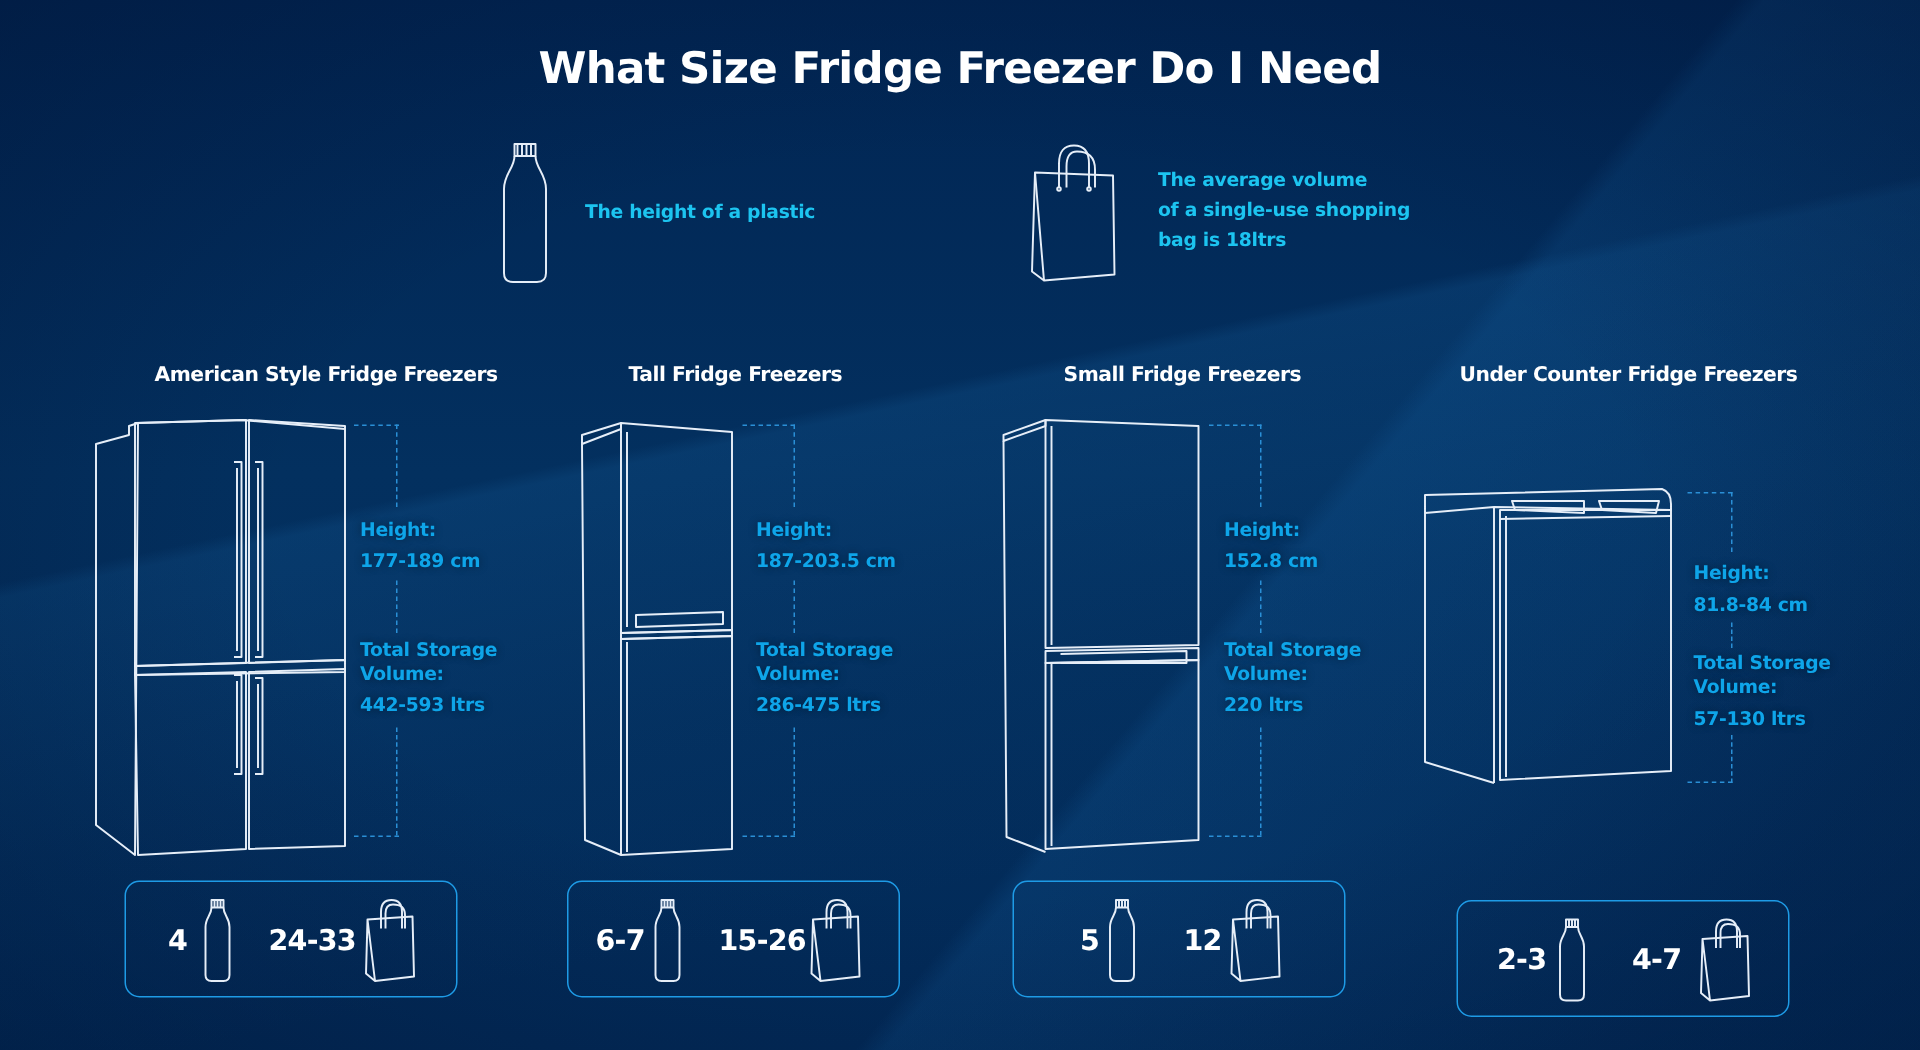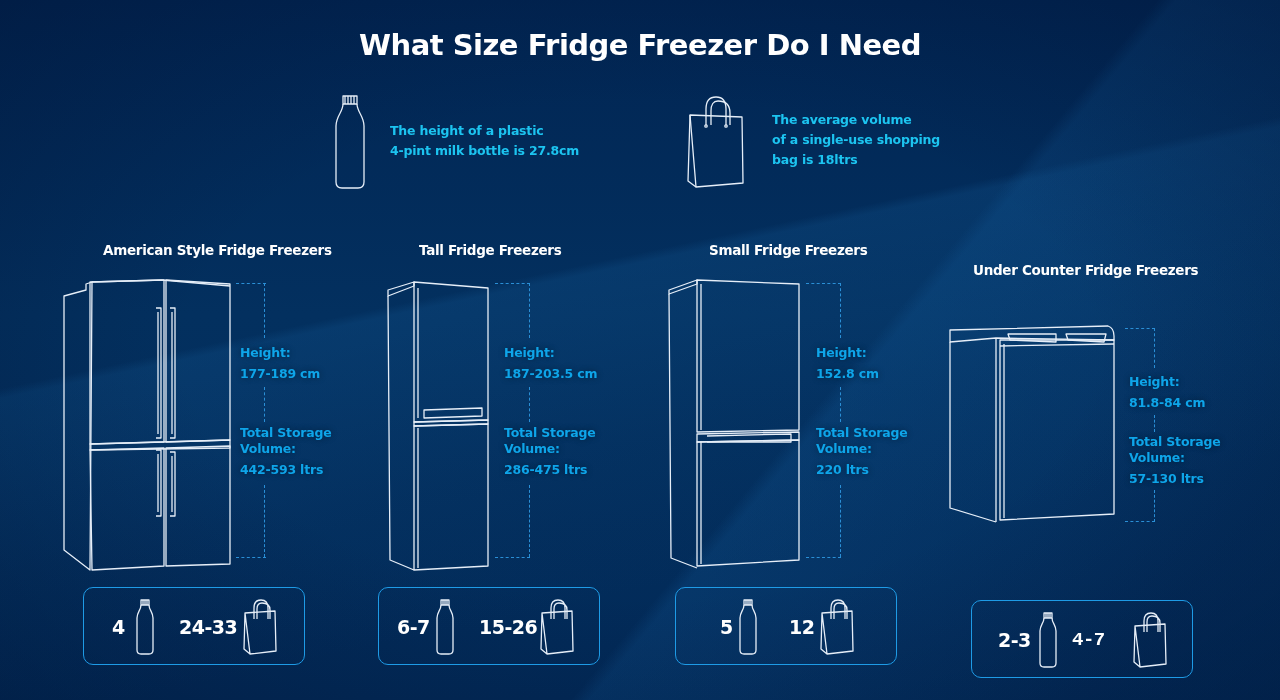--- a/index.html
+++ b/index.html
@@ -79,21 +79,20 @@
 <div class="ref" style="left:333px; top:94px;">
   <span>
     <svg width="34" height="96" viewBox="0 0 34 96">
       <path class="line" d="M10 2 h14 v8 h-14 z"></path>
       <path class="line" d="M12 2 v8 M15 2 v8 M18 2 v8 M21 2 v8"></path>
       <path class="line" d="M10 10 C10 18 3 22 3 32 V88 Q3 94 9 94 H25 Q31 94 31 88 V32 C31 22 24 18 24 10"></path>
     </svg>
   </span>
   <div style="margin-left:23px; margin-top:-2px;">
     <div class="ref-text">The height of a plastic</div>
-    <div class="ref-text">4-pint milk bottle is 27.8cm</div>
   </div>
 </div>
 
 <div class="ref" style="left:686px; top:95px;">
   <span>
     <svg width="64" height="94" viewBox="0 0 64 94">
       <path class="line" d="M4 20 L56 22 L57 88 L10 92 Z"></path>
       <path class="line" d="M4 20 L2 86 L10 92"></path>
       <path class="line" d="M20 30 V14 Q20 2 30 2 Q40 2 40 14 V30"></path>
       <path class="line" d="M25 30 V16 Q25 6 32 6 Q44 6 44 18 V30"></path>
@@ -255,21 +254,21 @@
   </span>
   <span class="eq-num" style="left:113px;">12</span>
   <span class="eq-icon" style="left:143px; top:11px;">
     <svg width="36" height="56" viewBox="0 0 36 56">
         <path class="line" d="M3 14 L33 12 L34 52 L8 55 Z M3 14 L2 50 L8 55"></path>
         <path class="line" d="M12 20 V9 Q12 1 19 1 Q26 1 26 9 V20 M15 20 V10 Q15 4 20 4 Q28 4 28 11 V20"></path>
       </svg>
   </span>
 </div>
 
-<div class="cat-title" style="left:973px; top:242px;margin-top:20px;">Under Counter Fridge Freezers</div>
+<div class="cat-title" style="left:973px; top:242px;">Under Counter Fridge Freezers</div>
 
 <span style="position:absolute; left:948px; top:324px;">
   <svg width="170" height="204" viewBox="0 0 170 204">
     <path class="line" d="M2 6 L160 2 Q166 4 166 12 L166 16 L48 14 L2 18 Z"></path>
     <path class="line" d="M2 18 L2 184 L48 198"></path>
     <path class="line" d="M48 14 L48 198"></path>
     <path class="line" d="M52 16 L166 16 L166 190 L52 196 Z"></path>
     <path class="line" d="M56 20 V194"></path>
     <path class="line" d="M60 10 L108 10 L108 18 L62 16 Z"></path>
     <path class="line" d="M118 10 L158 10 L156 18 L120 16 Z"></path>
@@ -294,20 +293,20 @@
 </div>
 
 <div class="eq-box" style="left:971px; top:587px;margin-top:13px;">
   <span class="eq-num" style="left:26px;">2-3</span>
   <span class="eq-icon" style="left:67px; top:11px;">
     <svg width="18" height="56" viewBox="0 0 18 56">
         <path class="line" d="M5 1 h8 v5 h-8 z M7 1 v5 M9 1 v5 M11 1 v5"></path>
         <path class="line" d="M5 6 C5 11 1 13 1 19 V51 Q1 55 5 55 H13 Q17 55 17 51 V19 C17 13 13 11 13 6"></path>
       </svg>
   </span>
-  <span class="eq-num" style="left:100px;font-family:Liberation Mono, monospace;">4-7</span>
+  <span class="eq-num" style="left:116px;">4-7</span>
   <span class="eq-icon" style="left:160px; top:11px;">
     <svg width="36" height="56" viewBox="0 0 36 56">
         <path class="line" d="M3 14 L33 12 L34 52 L8 55 Z M3 14 L2 50 L8 55"></path>
         <path class="line" d="M12 20 V9 Q12 1 19 1 Q26 1 26 9 V20 M15 20 V10 Q15 4 20 4 Q28 4 28 11 V20"></path>
       </svg>
   </span>
 </div>
 
 </body></html>

